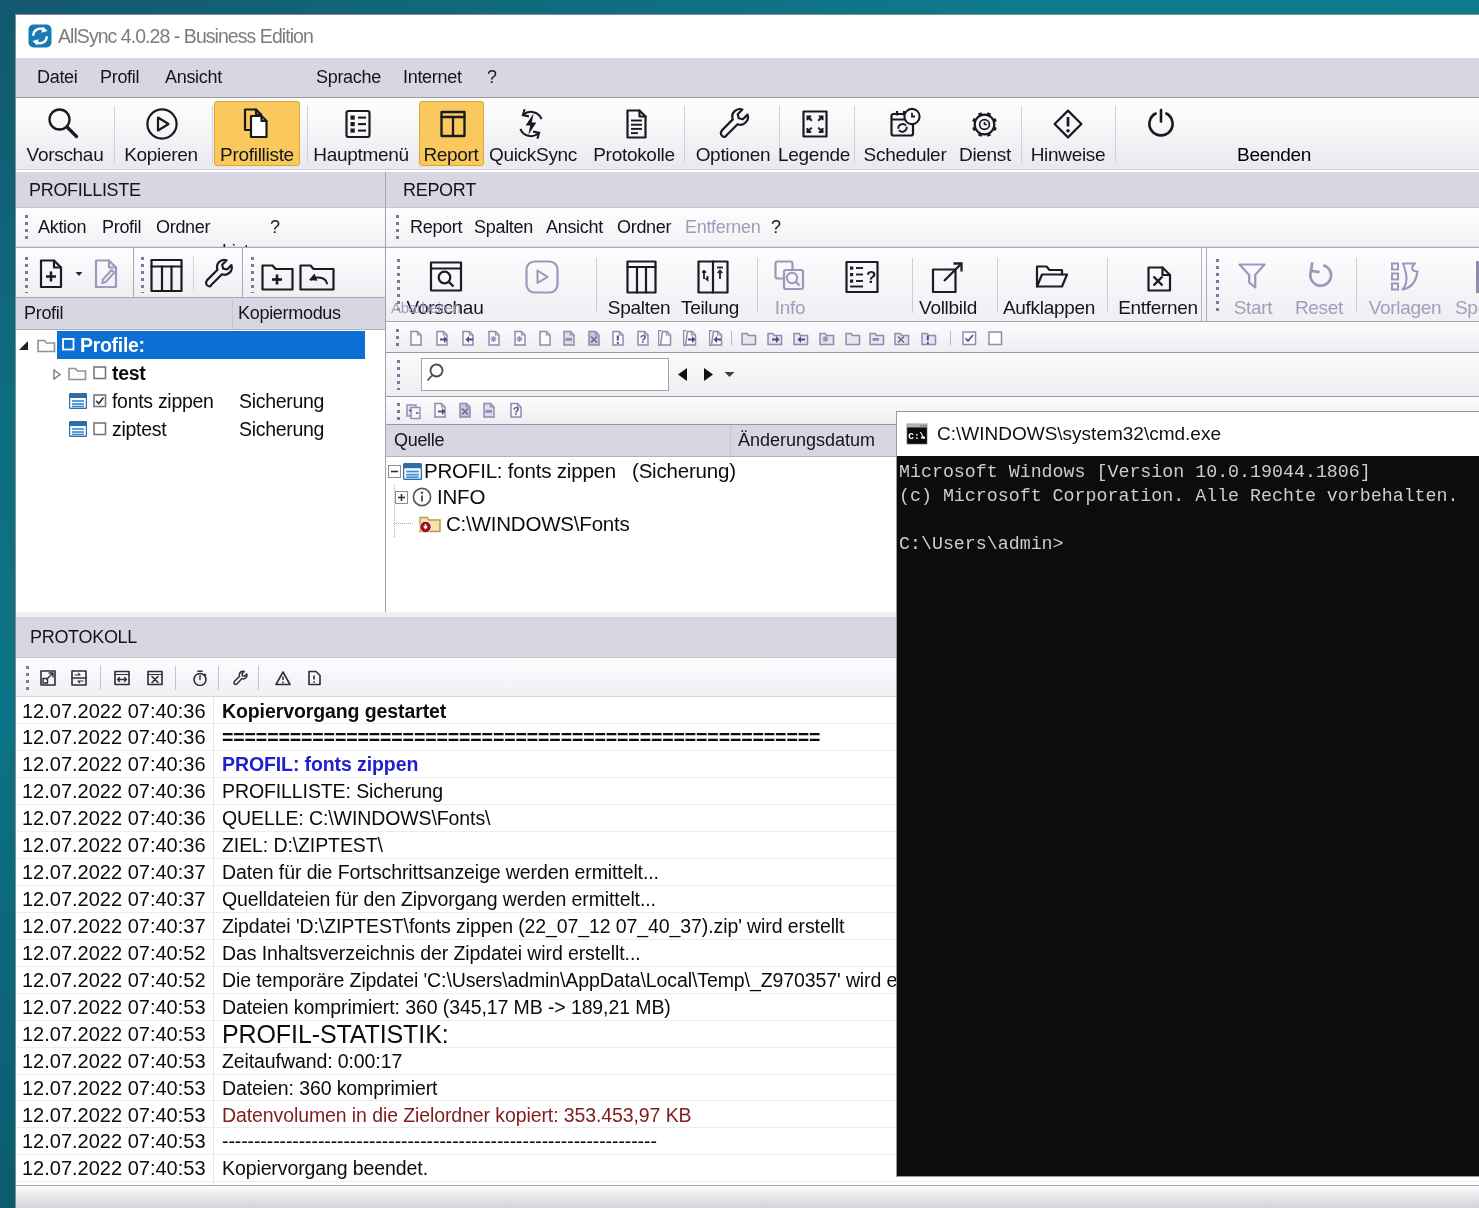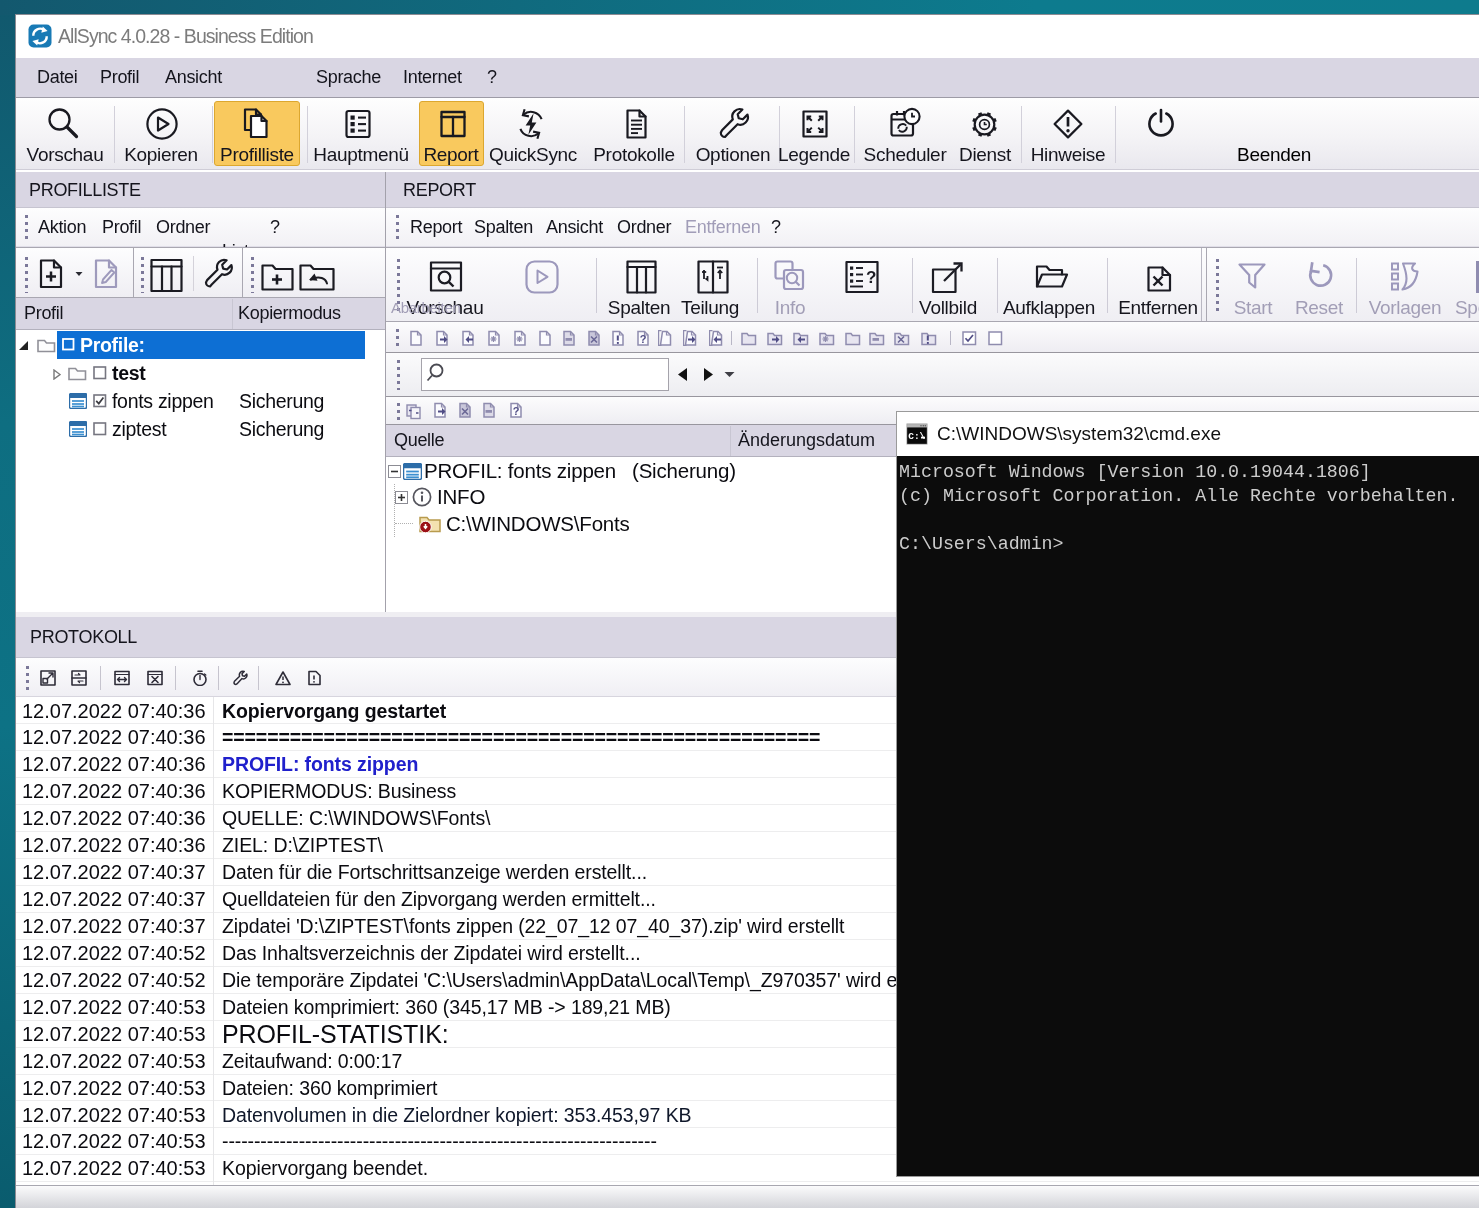--- a/index.html
+++ b/index.html
@@ -626,30 +626,30 @@
 <div style="position:absolute;left:22px;top:697.5px;height:26.93px;line-height:26.93px;font-size:20px;color:#0b0b10;letter-spacing:0px;white-space:nowrap">12.07.2022 07:40:36</div>
 <div style="position:absolute;left:222px;top:697.5px;height:26.93px;line-height:26.93px;font-size:19.5px;color:#0b0b10;letter-spacing:-0.1px;white-space:nowrap"><b>Kopiervorgang gestartet</b></div>
 <div style="position:absolute;left:16px;top:724.4px;width:1463px;height:26.93px;border-bottom:1px solid #ededee;"></div>
 <div style="position:absolute;left:22px;top:724.4px;height:26.93px;line-height:26.93px;font-size:20px;color:#0b0b10;letter-spacing:0px;white-space:nowrap">12.07.2022 07:40:36</div>
 <div style="position:absolute;left:222px;top:724.4px;height:26.93px;line-height:26.93px;font-size:19.5px;color:#0b0b10;letter-spacing:-0.1px;white-space:nowrap"><b>=====================================================</b></div>
 <div style="position:absolute;left:16px;top:751.4px;width:1463px;height:26.93px;border-bottom:1px solid #ededee;"></div>
 <div style="position:absolute;left:22px;top:751.4px;height:26.93px;line-height:26.93px;font-size:20px;color:#0b0b10;letter-spacing:0px;white-space:nowrap">12.07.2022 07:40:36</div>
 <div style="position:absolute;left:222px;top:751.4px;height:26.93px;line-height:26.93px;font-size:19.5px;color:#0b0b10;letter-spacing:-0.1px;white-space:nowrap"><b style="color:#2020cc">PROFIL: fonts zippen</b></div>
 <div style="position:absolute;left:16px;top:778.3px;width:1463px;height:26.93px;border-bottom:1px solid #ededee;"></div>
 <div style="position:absolute;left:22px;top:778.3px;height:26.93px;line-height:26.93px;font-size:20px;color:#0b0b10;letter-spacing:0px;white-space:nowrap">12.07.2022 07:40:36</div>
-<div style="position:absolute;left:222px;top:778.3px;height:26.93px;line-height:26.93px;font-size:19.5px;color:#0b0b10;letter-spacing:-0.1px;white-space:nowrap">KOPIERMODUS: Business</div>
+<div style="position:absolute;left:222px;top:778.3px;height:26.93px;line-height:26.93px;font-size:19.5px;color:#0b0b10;letter-spacing:-0.1px;white-space:nowrap">PROFILLISTE: Sicherung</div>
 <div style="position:absolute;left:16px;top:805.2px;width:1463px;height:26.93px;border-bottom:1px solid #ededee;"></div>
 <div style="position:absolute;left:22px;top:805.2px;height:26.93px;line-height:26.93px;font-size:20px;color:#0b0b10;letter-spacing:0px;white-space:nowrap">12.07.2022 07:40:36</div>
 <div style="position:absolute;left:222px;top:805.2px;height:26.93px;line-height:26.93px;font-size:19.5px;color:#0b0b10;letter-spacing:-0.1px;white-space:nowrap">QUELLE: C:\WINDOWS\Fonts\</div>
 <div style="position:absolute;left:16px;top:832.1px;width:1463px;height:26.93px;border-bottom:1px solid #ededee;"></div>
 <div style="position:absolute;left:22px;top:832.1px;height:26.93px;line-height:26.93px;font-size:20px;color:#0b0b10;letter-spacing:0px;white-space:nowrap">12.07.2022 07:40:36</div>
 <div style="position:absolute;left:222px;top:832.1px;height:26.93px;line-height:26.93px;font-size:19.5px;color:#0b0b10;letter-spacing:-0.1px;white-space:nowrap">ZIEL: D:\ZIPTEST\</div>
 <div style="position:absolute;left:16px;top:859.1px;width:1463px;height:26.93px;border-bottom:1px solid #ededee;"></div>
 <div style="position:absolute;left:22px;top:859.1px;height:26.93px;line-height:26.93px;font-size:20px;color:#0b0b10;letter-spacing:0px;white-space:nowrap">12.07.2022 07:40:37</div>
-<div style="position:absolute;left:222px;top:859.1px;height:26.93px;line-height:26.93px;font-size:19.5px;color:#0b0b10;letter-spacing:-0.1px;white-space:nowrap">Daten für die Fortschrittsanzeige werden erstellt...</div>
+<div style="position:absolute;left:222px;top:859.1px;height:26.93px;line-height:26.93px;font-size:19.5px;color:#0b0b10;letter-spacing:-0.1px;white-space:nowrap">Daten für die Fortschrittsanzeige werden ermittelt...</div>
 <div style="position:absolute;left:16px;top:886.0px;width:1463px;height:26.93px;border-bottom:1px solid #ededee;"></div>
 <div style="position:absolute;left:22px;top:886.0px;height:26.93px;line-height:26.93px;font-size:20px;color:#0b0b10;letter-spacing:0px;white-space:nowrap">12.07.2022 07:40:37</div>
 <div style="position:absolute;left:222px;top:886.0px;height:26.93px;line-height:26.93px;font-size:19.5px;color:#0b0b10;letter-spacing:-0.1px;white-space:nowrap">Quelldateien für den Zipvorgang werden ermittelt...</div>
 <div style="position:absolute;left:16px;top:912.9px;width:1463px;height:26.93px;border-bottom:1px solid #ededee;"></div>
 <div style="position:absolute;left:22px;top:912.9px;height:26.93px;line-height:26.93px;font-size:20px;color:#0b0b10;letter-spacing:0px;white-space:nowrap">12.07.2022 07:40:37</div>
 <div style="position:absolute;left:222px;top:912.9px;height:26.93px;line-height:26.93px;font-size:19.5px;color:#0b0b10;letter-spacing:-0.1px;white-space:nowrap">Zipdatei 'D:\ZIPTEST\fonts zippen (22_07_12 07_40_37).zip' wird erstellt</div>
 <div style="position:absolute;left:16px;top:939.9px;width:1463px;height:26.93px;border-bottom:1px solid #ededee;"></div>
 <div style="position:absolute;left:22px;top:939.9px;height:26.93px;line-height:26.93px;font-size:20px;color:#0b0b10;letter-spacing:0px;white-space:nowrap">12.07.2022 07:40:52</div>
 <div style="position:absolute;left:222px;top:939.9px;height:26.93px;line-height:26.93px;font-size:19.5px;color:#0b0b10;letter-spacing:-0.1px;white-space:nowrap">Das Inhaltsverzeichnis der Zipdatei wird erstellt...</div>
 <div style="position:absolute;left:16px;top:966.8px;width:1463px;height:26.93px;border-bottom:1px solid #ededee;"></div>
@@ -662,21 +662,21 @@
 <div style="position:absolute;left:22px;top:1020.7px;height:26.93px;line-height:26.93px;font-size:20px;color:#0b0b10;letter-spacing:0px;white-space:nowrap">12.07.2022 07:40:53</div>
 <div style="position:absolute;left:222px;top:1020.7px;height:26.93px;line-height:26.93px;font-size:25px;color:#0b0b10;letter-spacing:-0.1px;white-space:nowrap">PROFIL-STATISTIK:</div>
 <div style="position:absolute;left:16px;top:1047.6px;width:1463px;height:26.93px;border-bottom:1px solid #ededee;"></div>
 <div style="position:absolute;left:22px;top:1047.6px;height:26.93px;line-height:26.93px;font-size:20px;color:#0b0b10;letter-spacing:0px;white-space:nowrap">12.07.2022 07:40:53</div>
 <div style="position:absolute;left:222px;top:1047.6px;height:26.93px;line-height:26.93px;font-size:19.5px;color:#0b0b10;letter-spacing:-0.1px;white-space:nowrap">Zeitaufwand: 0:00:17</div>
 <div style="position:absolute;left:16px;top:1074.5px;width:1463px;height:26.93px;border-bottom:1px solid #ededee;"></div>
 <div style="position:absolute;left:22px;top:1074.5px;height:26.93px;line-height:26.93px;font-size:20px;color:#0b0b10;letter-spacing:0px;white-space:nowrap">12.07.2022 07:40:53</div>
 <div style="position:absolute;left:222px;top:1074.5px;height:26.93px;line-height:26.93px;font-size:19.5px;color:#0b0b10;letter-spacing:-0.1px;white-space:nowrap">Dateien: 360 komprimiert</div>
 <div style="position:absolute;left:16px;top:1101.5px;width:1463px;height:26.93px;border-bottom:1px solid #ededee;"></div>
 <div style="position:absolute;left:22px;top:1101.5px;height:26.93px;line-height:26.93px;font-size:20px;color:#0b0b10;letter-spacing:0px;white-space:nowrap">12.07.2022 07:40:53</div>
-<div style="position:absolute;left:222px;top:1101.5px;height:26.93px;line-height:26.93px;font-size:19.5px;color:#0f172a;letter-spacing:-0.1px;white-space:nowrap">Datenvolumen in die Zielordner kopiert: 353.453,97 KB</div>
+<div style="position:absolute;left:222px;top:1101.5px;height:26.93px;line-height:26.93px;font-size:19.5px;color:#7f1d1d;letter-spacing:-0.1px;white-space:nowrap">Datenvolumen in die Zielordner kopiert: 353.453,97 KB</div>
 <div style="position:absolute;left:16px;top:1128.4px;width:1463px;height:26.93px;border-bottom:1px solid #ededee;"></div>
 <div style="position:absolute;left:22px;top:1128.4px;height:26.93px;line-height:26.93px;font-size:20px;color:#0b0b10;letter-spacing:0px;white-space:nowrap">12.07.2022 07:40:53</div>
 <div style="position:absolute;left:222px;top:1128.4px;height:26.93px;line-height:26.93px;font-size:19.5px;color:#0b0b10;letter-spacing:-0.1px;white-space:nowrap">--------------------------------------------------------------------</div>
 <div style="position:absolute;left:16px;top:1155.3px;width:1463px;height:26.93px;border-bottom:1px solid #ededee;"></div>
 <div style="position:absolute;left:22px;top:1155.3px;height:26.93px;line-height:26.93px;font-size:20px;color:#0b0b10;letter-spacing:0px;white-space:nowrap">12.07.2022 07:40:53</div>
 <div style="position:absolute;left:222px;top:1155.3px;height:26.93px;line-height:26.93px;font-size:19.5px;color:#0b0b10;letter-spacing:-0.1px;white-space:nowrap">Kopiervorgang beendet.</div>
 <div style="position:absolute;left:213px;top:697px;width:1px;height:488px;background:#e6e6e8;"></div>
 <div style="position:absolute;left:16px;top:1185px;width:1463px;height:23px;background:linear-gradient(#fbfbfc,#d3d4d9);border-top:1px solid #a8a7b0;"></div>
 <div style="position:absolute;left:896px;top:411px;width:583px;height:766px;background:#0c0c0c;border:1px solid #9a9a9a;border-right:none;"></div>
 <div style="position:absolute;left:897px;top:412px;width:582px;height:44px;background:#fff;"></div>

